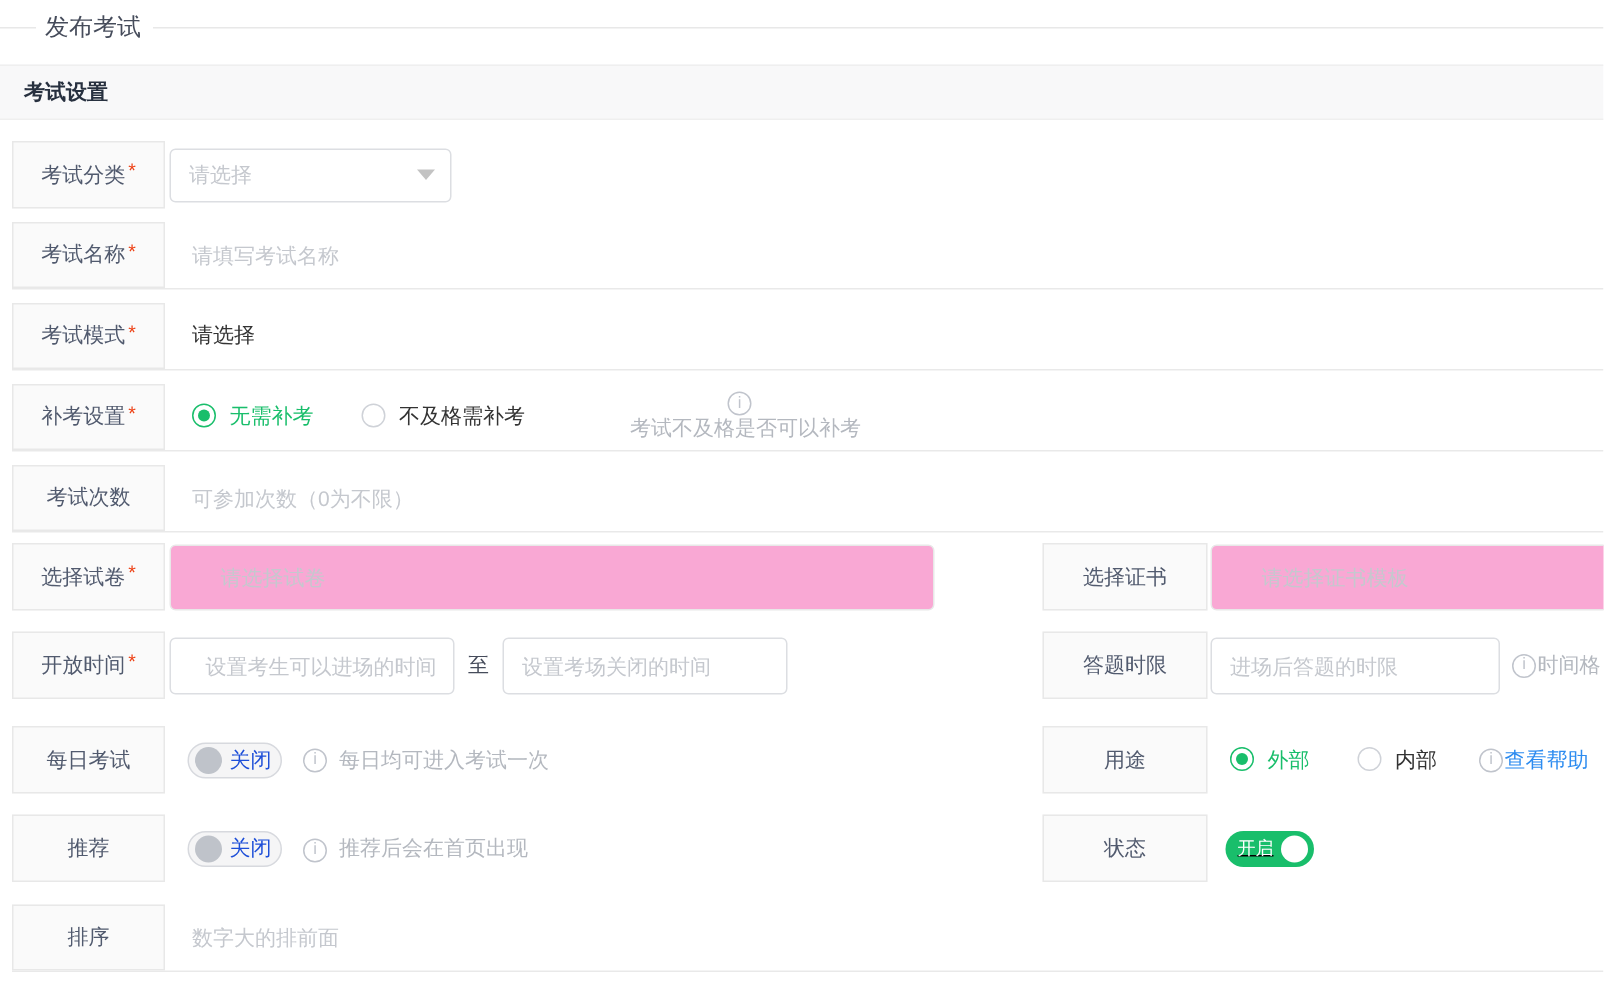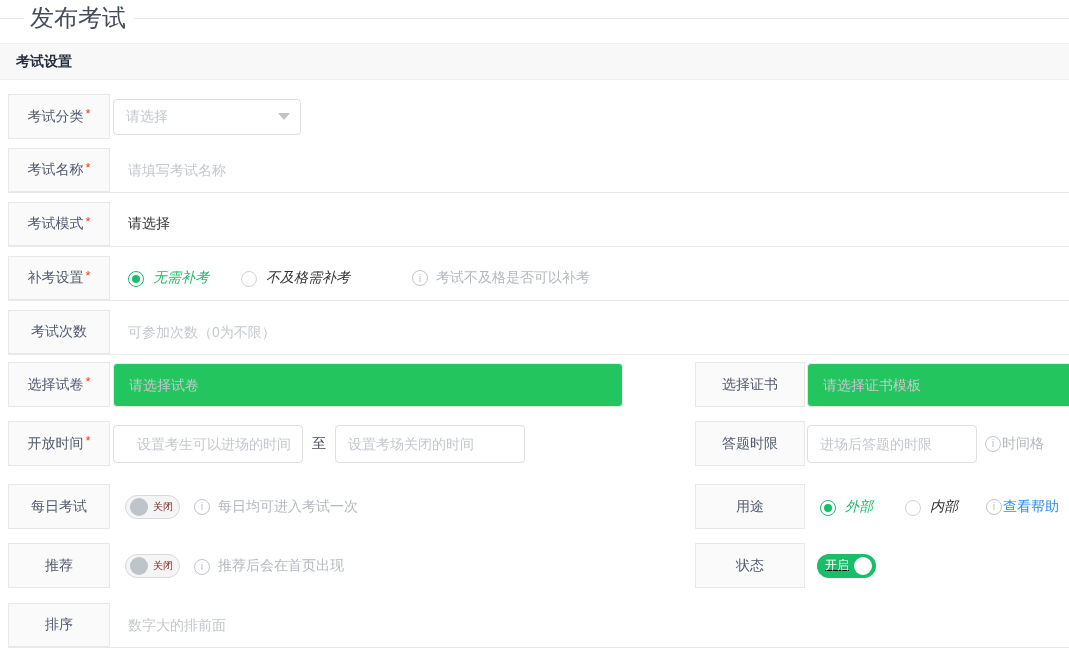--- a/index.html
+++ b/index.html
@@ -5,21 +5,21 @@
   * { margin:0; padding:0; box-sizing:border-box; }
   html,body { width:1069px; height:654px; overflow:hidden; background:#fff;
     font-family:"Liberation Sans","DejaVu Sans",sans-serif; }
   .page { width:1069px; height:654px; overflow:hidden; position:relative; padding-top:4px; }
 
   
   .title-bar { display:flex; align-items:center; height:28px; }
   .title-line { height:1px; background:#e8e8e8; }
   .title-line.left { width:24px; }
   .title-line.right { flex:1; }
-  .page-title { font-size:24px; color:#464c5b; padding:0 8px 0 6px; white-space:nowrap; }
+  .page-title { font-size:16px; color:#464c5b; padding:0 8px 0 6px; white-space:nowrap; }
 
   
   .section-header { margin-top:11px; height:37px; background:#f8f8f9;
     border-top:1px solid #efefef; border-bottom:1px solid #efefef;
     display:flex; align-items:center; padding-left:16px;
     font-size:14px; font-weight:bold; color:#27303f; }
 
   
   .form { padding-left:8px; }
   .row { display:flex; align-items:center; min-height:45px; }
@@ -38,29 +38,29 @@
   .bare-input { border:none; background:transparent; flex:1; padding-left:18px; height:42px; }
   .value-text { padding-left:18px; font-size:14px; color:#333; }
 
   .select-box { width:188px; height:36px; border:1px solid #dcdee2; border-radius:4px;
     margin-left:3px; display:flex; align-items:center; justify-content:space-between;
     padding:0 10px 0 12px; cursor:pointer; }
   .select-placeholder { font-size:14px; color:#c5c8ce; }
   .caret-down { width:0; height:0; border-left:6px solid transparent; border-right:6px solid transparent;
     border-top:7px solid #c3c3c3; }
 
-  .box-input { height:44px; border:1px solid #e8e8e8; border-radius:4px; padding-left:15px; background:#22c55e; }
+  .box-input { height:44px; border:1px solid #e8e8e8; border-radius:4px; padding-left:33px; background:#f9a8d4; }
   .paper-input { margin-left:3px; width:510px; }
   .cert-input { width:420px; flex:none; }
 
   .time-input { height:38px; border:1px solid #dcdee2; border-radius:4px; padding-left:12px; width:190px; }
   .sep-text { font-size:14px; color:#464c5b; margin:0 9px; }
 
   
-  .radio { display:flex; align-items:flex-end; cursor:pointer;font-style:italic; }
+  .radio { display:flex; align-items:flex-start; cursor:pointer; }
   .radio-circle { width:16px; height:16px; border-radius:50%; border:1px solid #cfd2d8;
     background:#fff; display:flex; align-items:center; justify-content:center; flex:none; }
   .radio.checked .radio-circle { border-color:#19be6b; }
   .radio.checked .radio-circle::after { content:""; width:8px; height:8px; border-radius:50%; background:#19be6b; }
   .radio-label { font-size:14px; margin-left:9px; color:#333; }
   .radio.checked .radio-label { color:#19be6b; }
 
   
   .hint { display:flex; align-items:center; color:#b4b8bf; font-size:14px; }
   .info-icon { width:16px; height:16px; border:1px solid #c0c4cc; border-radius:50%; flex:none;
@@ -68,21 +68,21 @@
     font-size:11px; font-style:normal; line-height:1; }
   .info-icon::before { content:"i"; }
   .hint .hint-text { margin-left:8px; }
   .hint.tight .hint-text { margin-left:1px;text-align:center; }
 
   
   .switch { height:24px; min-width:54px; border-radius:12px; display:flex; align-items:center;
     cursor:pointer; padding:0 4px; }
   .switch.off { border:1px solid #d7d9de; background:#f5f5f6; }
   .switch.off .knob { width:18px; height:18px; border-radius:50%; background:#bfc3ca; flex:none; }
-  .switch.off .switch-label { color:#7f1d1d; font-size:10px; margin-left:5px; margin-right:2px; }
+  .switch.off .switch-label { color:#1d4ed8; font-size:14px; margin-left:5px; margin-right:2px; }
   .switch.on { background:#19be6b; justify-content:flex-end;text-decoration:underline; }
   .switch.on .switch-label { color:#fff; font-size:12px; margin-right:5px; margin-left:4px; }
   .switch.on .knob { width:18px; height:18px; border-radius:50%; background:#fff; flex:none; }
 
   .help-link { color:#2d8cf0; font-size:14px; cursor:pointer; text-decoration:none; }
 
   .mt14 { margin-top:14px; } .mt9 { margin-top:9px; } .mt7 { margin-top:7px; }
   .mt18 { margin-top:18px; } .mt15 { margin-top:15px; }
   .ml18 { margin-left:18px; } .ml15 { margin-left:15px; }
 </style>
@@ -136,21 +136,21 @@
           <span class="req">*</span>
       </div>
       <div class="radio checked ml18">
         <span class="radio-circle"></span>
         <span class="radio-label">无需补考</span>
       </div>
       <div class="radio" style="margin-left:32px;">
         <span class="radio-circle"></span>
         <span class="radio-label">不及格需补考</span>
       </div>
-      <div class="hint" style="margin-left:62px;">
+      <div class="hint" style="margin-left:62px;flex-direction:column;">
         <span class="info-icon"></span>
         <span class="hint-text">考试不及格是否可以补考</span>
       </div>
     </div>
 
     <div class="row underline mt9">
       <div class="label-box">
         <span>考试次数</span>
       </div>
       <input class="bare-input" type="text" placeholder="可参加次数（0为不限）" style="">
@@ -179,21 +179,21 @@
             <span class="req">*</span>
         </div>
         <input class="time-input" style="margin-left: 3px; text-align: center;" type="text" placeholder="设置考生可以进场的时间">
         <span class="sep-text">至</span>
         <input class="time-input" type="text" placeholder="设置考场关闭的时间" style="">
       </div>
       <div class="col-right">
         <div class="label-box">
           <span>答题时限</span>
         </div>
-        <input class="time-input" style="margin-left: 2px; width: 170px;" type="text" placeholder="进场后答题的时限">
+        <input class="time-input" style="margin-left: 2px; width: 193px;" type="text" placeholder="进场后答题的时限">
         <div class="hint tight" style="margin-left:8px;">
           <span class="info-icon"></span>
           <span class="hint-text">时间格</span>
         </div>
       </div>
     </div>
 
     <div class="row mt18">
       <div class="col-left">
         <div class="label-box">

